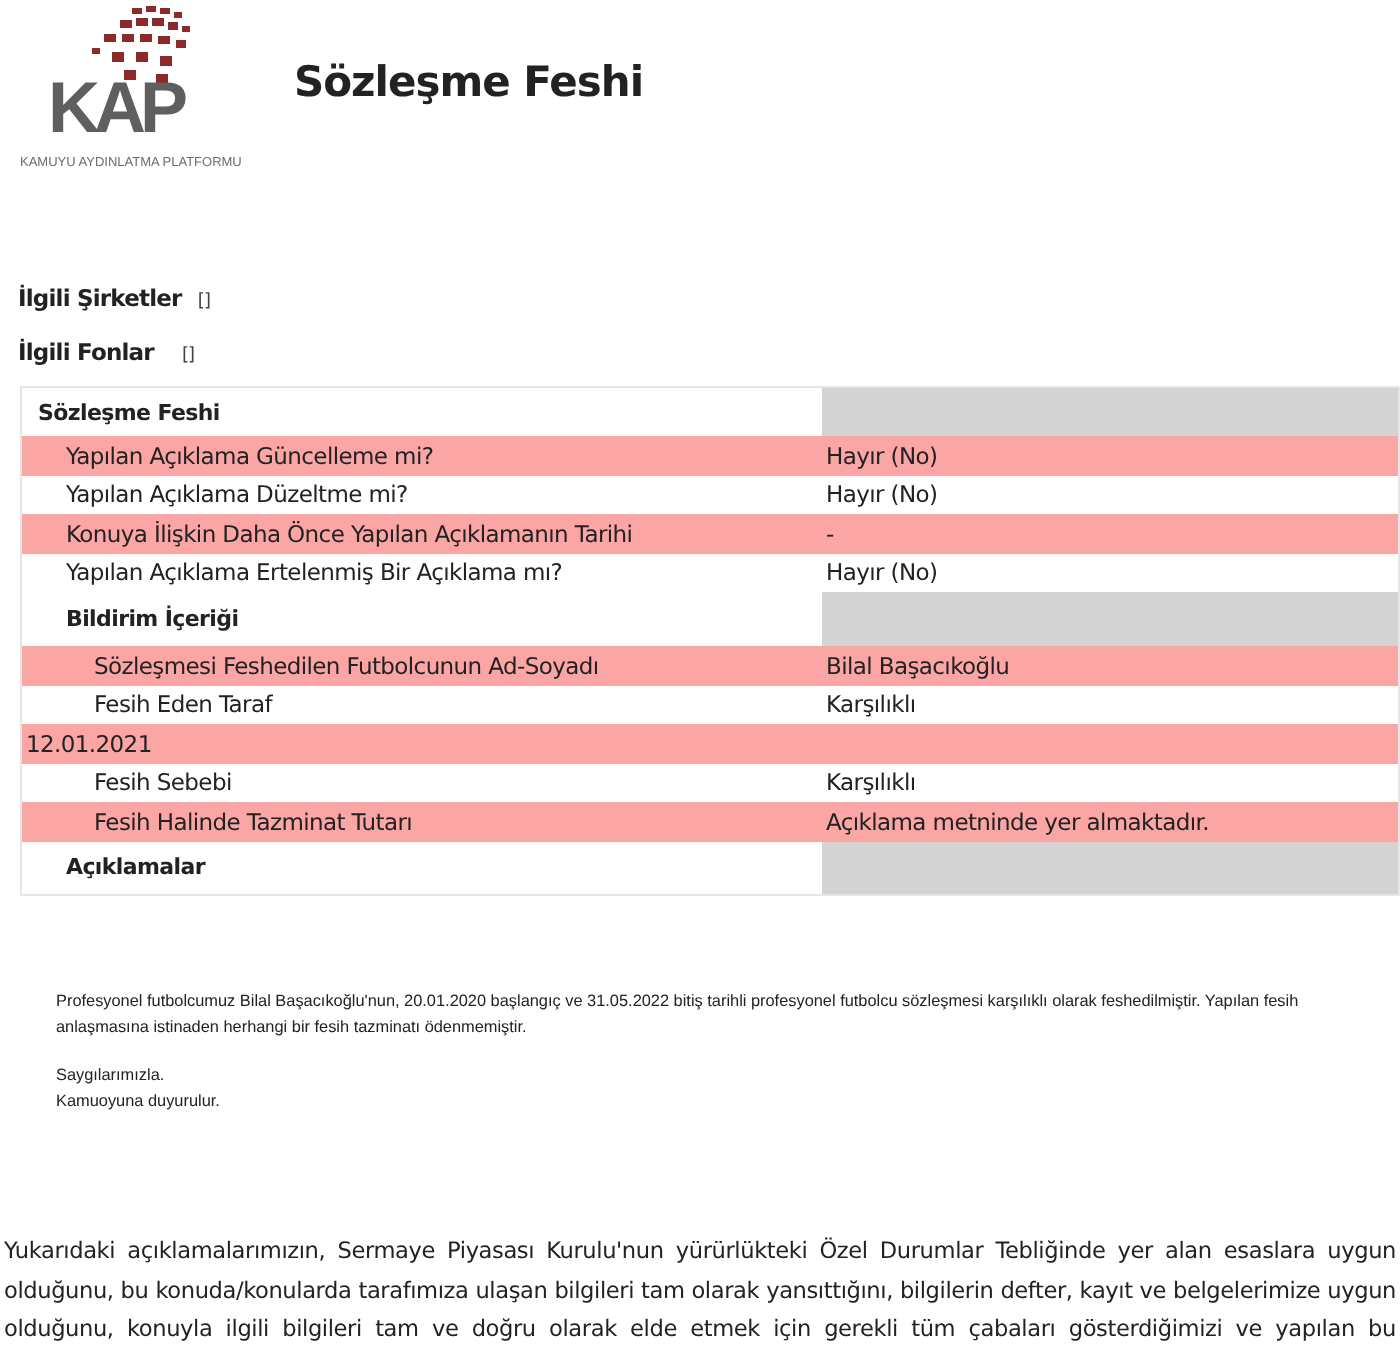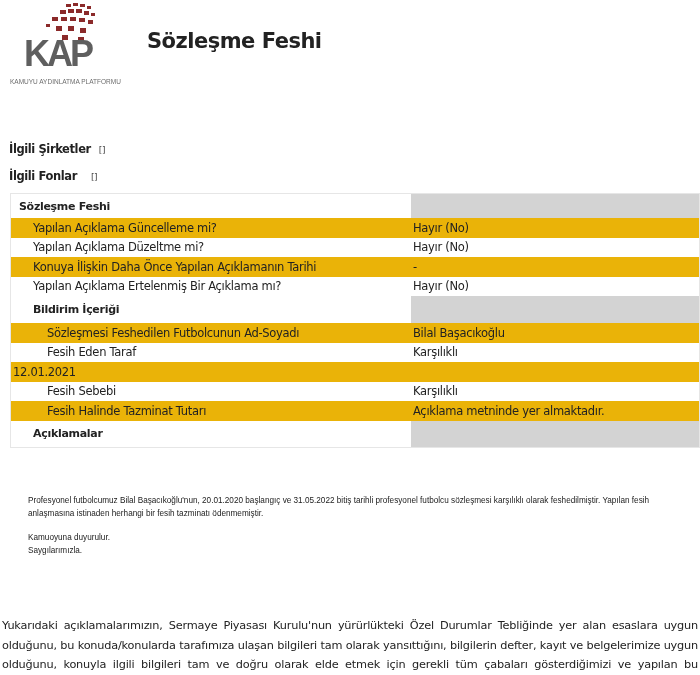--- a/index.html
+++ b/index.html
@@ -13,21 +13,21 @@
   .logo .sub { position:absolute; left:2px; top:76px; font-family:"Liberation Sans", sans-serif;
                font-size:6.5px; color:#6d6d6d; letter-spacing:0; white-space:nowrap; }
   .title { position:absolute; left:147px; top:29px; font-size:21px; font-weight:bold; color:#222;
            font-family:"DejaVu Sans", sans-serif; letter-spacing:-0.5px; }
   .related { position:absolute; left:9px; font-size:11.5px; font-weight:bold; color:#222; letter-spacing:-0.4px; }
   .related .box { font-weight:normal; font-size:9px; margin-left:8px; color:#444; }
   .table { position:absolute; left:10px; top:193px; width:688px; border:1px solid #e6e6e6; }
   .row { display:flex; height:19.5px; font-size:11.5px; letter-spacing:-0.3px; }
   .row .l { width:400px; padding-left:0; box-sizing:border-box; display:flex; align-items:center; white-space:nowrap; }
   .row .r { flex:1; display:flex; align-items:center; padding-left:2px; white-space:nowrap; }
-  .row.gray .l, .row.gray .r { background:#eab308; }
+  .row.gray .l, .row.gray .r { background:#fca5a5; }
   .row .r.gray { background:#d3d3d3; }
   .row.sec { height:24px; font-weight:bold; font-size:11px; }
   .ind1 { padding-left:22px !important; }
   .ind2 { padding-left:36px !important; }
   .ind0 { padding-left:8px !important; }
   .desc { position:absolute; left:28px; top:471px; width:660px; font-size:8.2px; line-height:12.5px; color:#222;
           font-family:"Liberation Sans", sans-serif;margin-top:24px; }
   .desc p { margin:0 0 12px 0; }
   .footer { position:absolute; left:2px; top:585px; width:696px; font-size:11.3px; line-height:19.5px;
             color:#222; text-align:justify; font-family:"DejaVu Sans", sans-serif; letter-spacing:-0.2px;margin-top:31px; }
@@ -119,17 +119,17 @@
     <div class="r">Açıklama metninde yer almaktadır.</div>
   </div>
   <div class="row sec" style="height:26px;">
     <div class="l ind1">Açıklamalar</div>
     <div class="r gray"></div>
   </div>
 </div>
 
 <div class="desc">
   <p>Profesyonel futbolcumuz Bilal Başacıkoğlu'nun, 20.01.2020 başlangıç ve 31.05.2022 bitiş tarihli profesyonel futbolcu sözleşmesi karşılıklı olarak feshedilmiştir. Yapılan fesih anlaşmasına istinaden herhangi bir fesih tazminatı ödenmemiştir.</p>
+  <div>Saygılarımızla.</div>
   <div>Kamuoyuna duyurulur.</div>
-  <div>Saygılarımızla.</div>
 </div>
 
 <div class="footer">Yukarıdaki açıklamalarımızın, Sermaye Piyasası Kurulu'nun yürürlükteki Özel Durumlar Tebliğinde yer alan esaslara uygun olduğunu, bu konuda/konularda tarafımıza ulaşan bilgileri tam olarak yansıttığını, bilgilerin defter, kayıt ve belgelerimize uygun olduğunu, konuyla ilgili bilgileri tam ve doğru olarak elde etmek için gerekli tüm çabaları gösterdiğimizi ve yapılan bu açıklamalardan sorumlu olduğumuzu beyan ederiz.</div>
 
 </body></html>

